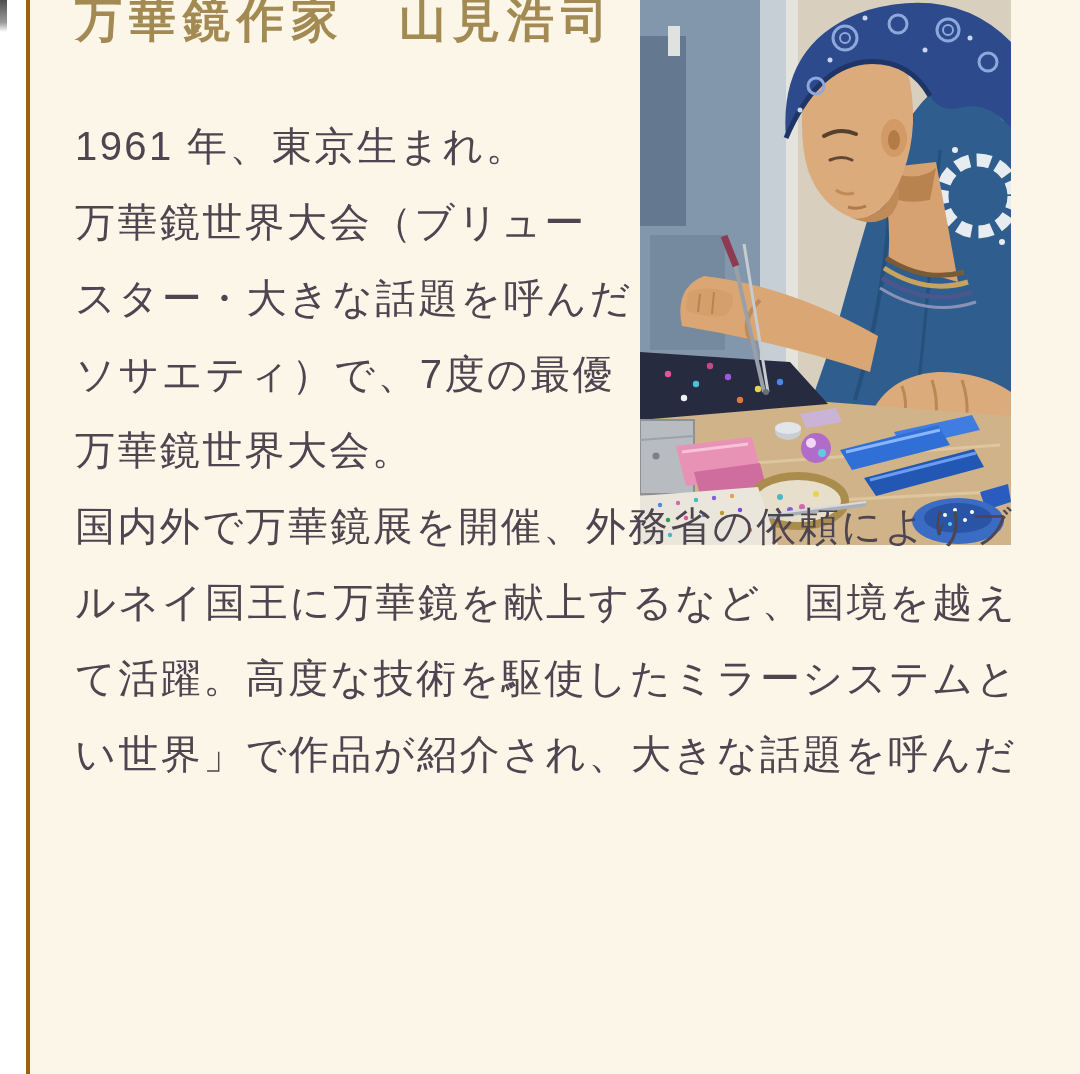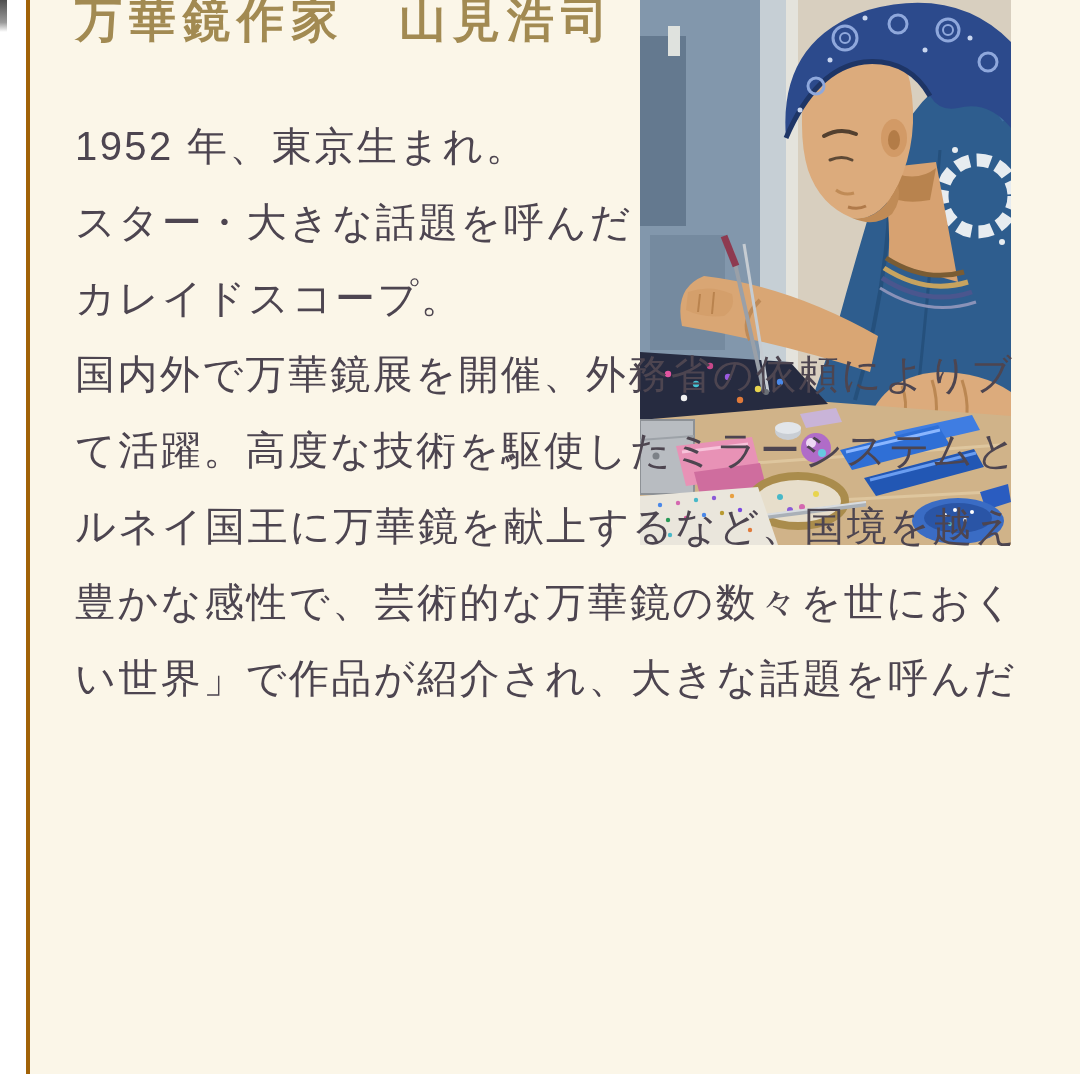--- a/index.html
+++ b/index.html
@@ -219,27 +219,28 @@
               <path d="M92,250 L124,392" stroke="#9aa0a8" stroke-width="4" fill="none"></path>
               <path d="M104,244 L128,392" stroke="#c6ccd2" stroke-width="3" fill="none"></path>
               <path d="M84,236 L96,266" stroke="#8e3a50" stroke-width="7" fill="none"></path>
               <circle cx="126" cy="392" r="3" fill="#6a6f76"></circle>
             </g>
           </g>
         </svg>
       </figure>
 
       <div class="bio">
-        <div class="line">1952 年、東京生まれ。</div>
+        <div class="line">1961 年、東京生まれ。</div>
+        <div class="line">万華鏡世界大会（ブリュー</div>
         <div class="line">スター・大きな話題を呼んだ</div>
-        <div class="line">カレイドスコープ。</div>
+        <div class="line">ソサエティ）で、7度の最優</div>
+        <div class="line">万華鏡世界大会。</div>
         <div class="line">国内外で万華鏡展を開催、外務省の依頼によりブ</div>
+        <div class="line">ルネイ国王に万華鏡を献上するなど、国境を越え</div>
         <div class="line">て活躍。高度な技術を駆使したミラーシステムと</div>
-        <div class="line">ルネイ国王に万華鏡を献上するなど、国境を越え</div>
-        <div class="line">豊かな感性で、芸術的な万華鏡の数々を世におく</div>
         <div class="line">い世界」で作品が紹介され、大きな話題を呼んだ</div>
       </div>
 
     </div>
   </div>
 
   <div class="corner-artifact"></div>
 </div>
 
 </body></html>

